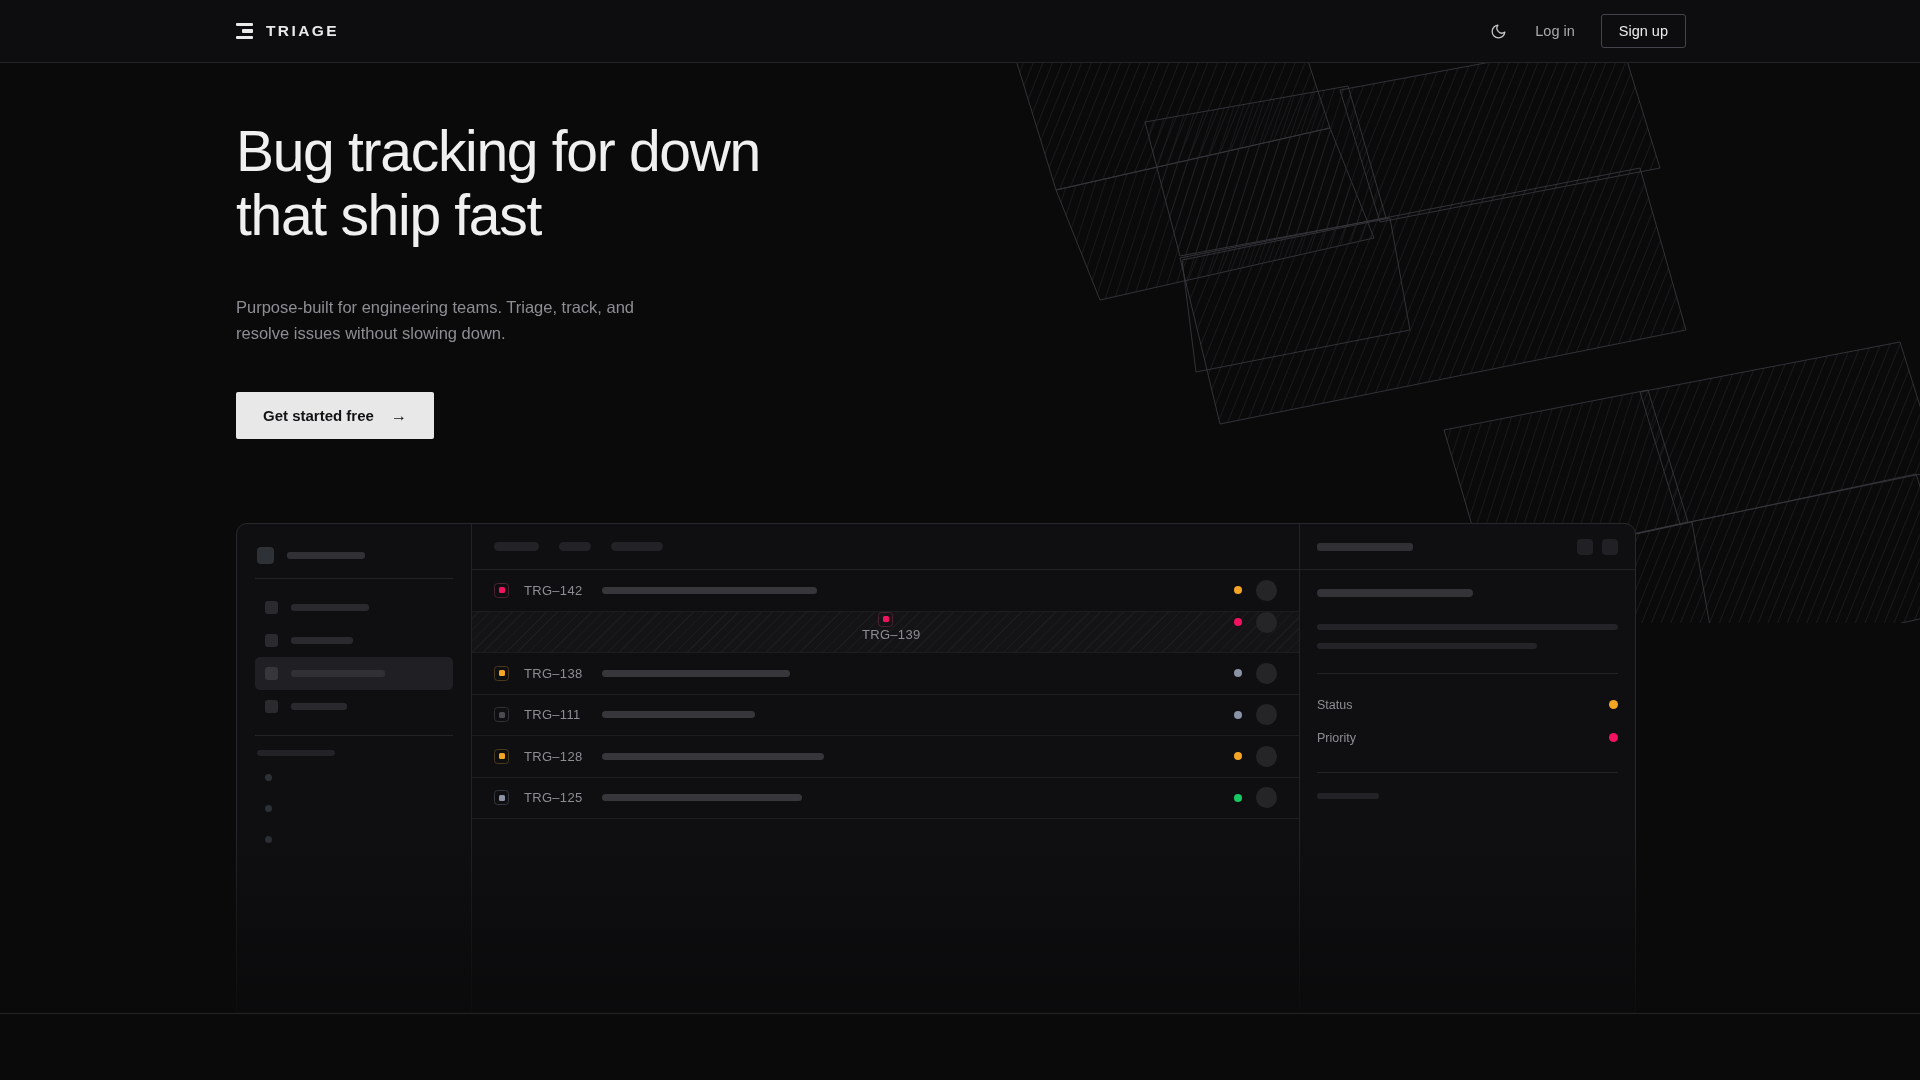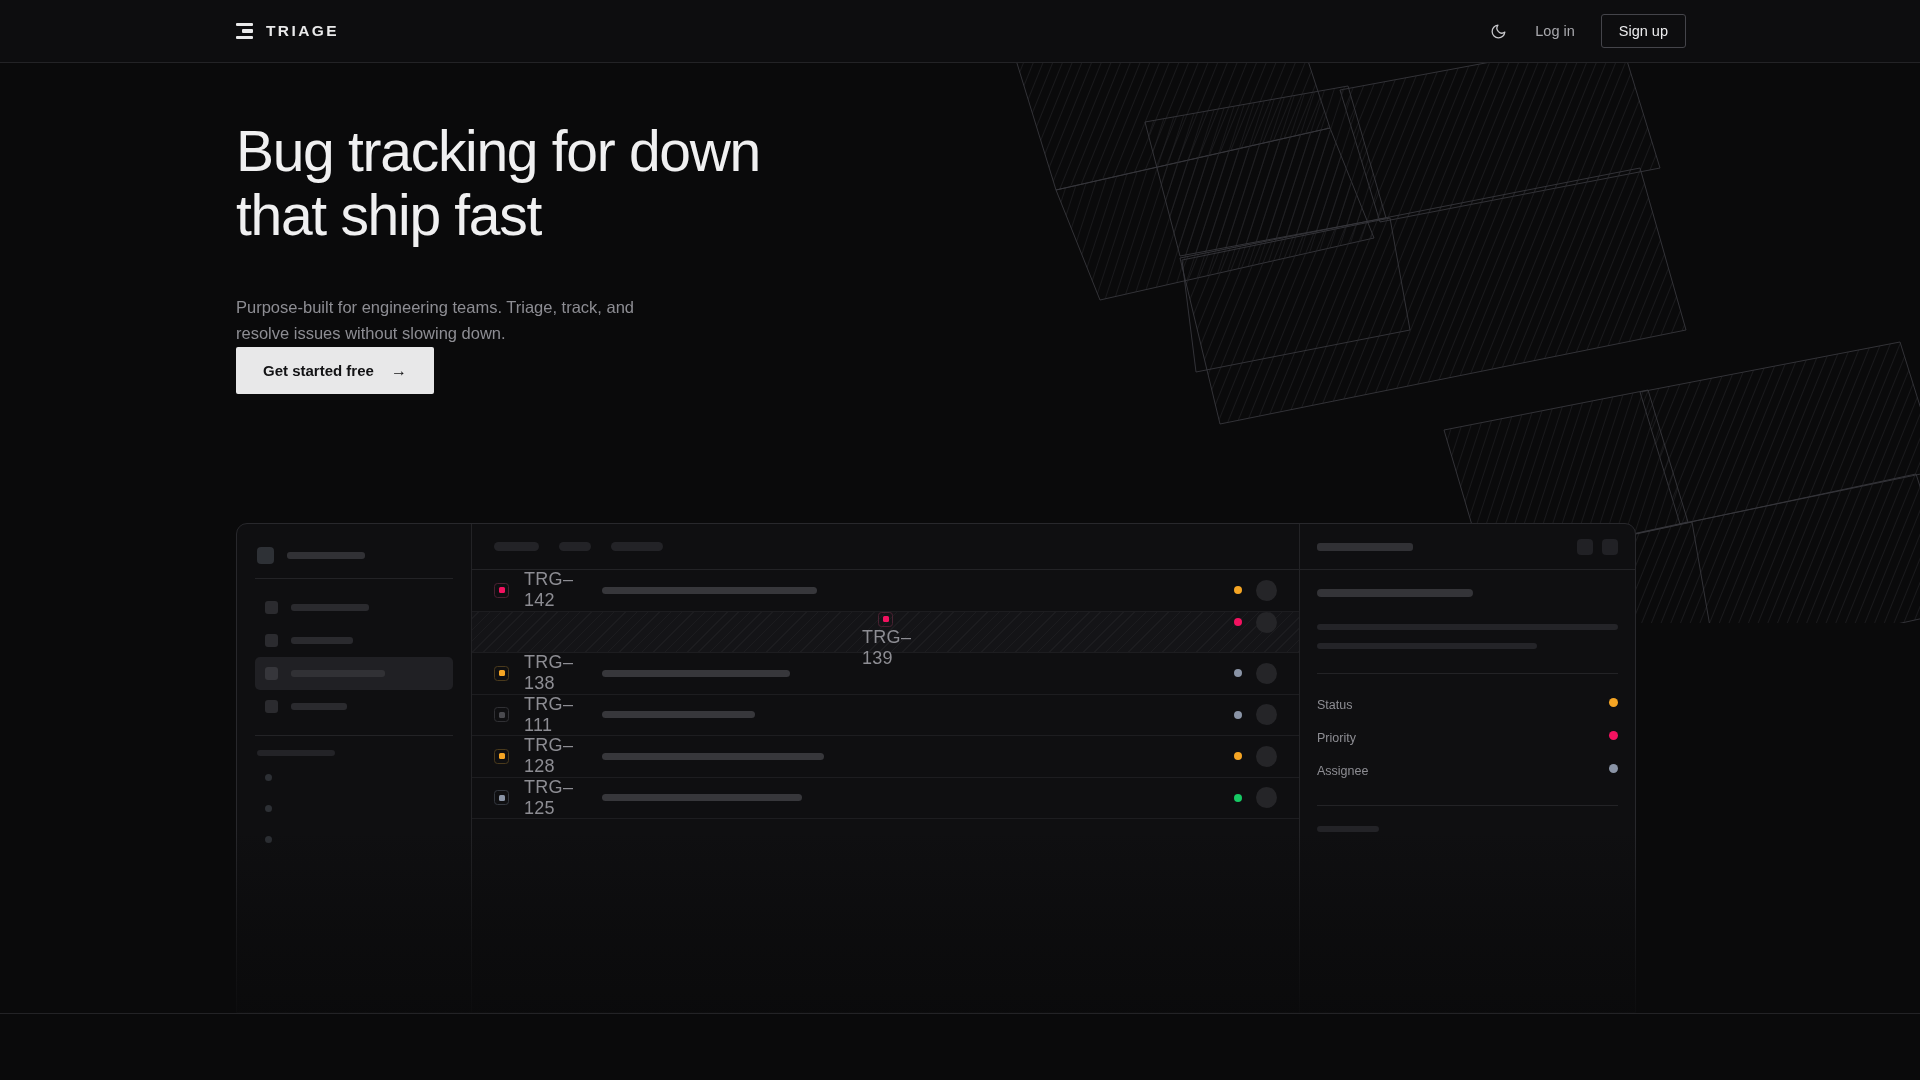--- a/index.html
+++ b/index.html
@@ -61,21 +61,21 @@
   .hero { position: absolute; left: 236px; top: 120px; z-index: 5; }
   .hero h1 {
     color: #f0f0f1; font-size: 57px; line-height: 1.12;
     font-weight: 400; letter-spacing: -1.3px; white-space: pre-line;
   }
   .hero-sub {
     margin-top: 46px; color: #8d8d93; font-size: 16.5px; line-height: 1.62;
     white-space: pre-line; max-width: 480px;
   }
   .cta {
-    display: inline-flex; align-items: center; gap: 17px;
+    margin-top: 45px; display: inline-flex; align-items: center; gap: 17px;
     background: #e8e8e9; color: #121214;
     font-size: 15px; font-weight: 600; font-family: inherit;
     border: none; padding: 15px 27px; border-radius: 2px; cursor: pointer;
   }
   .cta .arr { font-size: 16px; line-height: 1; }
 
   
   .app-preview {
     position: absolute; left: 236px; top: 523px;
     width: 1400px; height: 490px;
@@ -132,21 +132,21 @@
       rgba(0,0,0,0) 1px, rgba(0,0,0,0) 8px);
     background-color: #141417;
     flex-direction: column;
   }
   .prio-box {
     width: 15px; height: 15px; border-radius: 3.5px; flex: 0 0 15px;
     border: 1px solid #35353a; display: flex; align-items: center; justify-content: center;
   }
   .prio-box span { width: 6px; height: 6px; border-radius: 1.5px; display: block; }
   .issue-key {
-    margin-left: 15px; color: #8d8d93; font-size: 18px;
+    margin-left: 15px; color: #8d8d93; font-size: 13px;
     letter-spacing: 0.3px; width: 62px; flex: 0 0 62px;
   }
   .issue-title { height: 7px; border-radius: 4px; background: #37373b; margin-left: 16px; }
   .row-right {
     position: absolute; right: 22px; display: flex; align-items: center; gap: 14px;
   }
   .status-dot { width: 8px; height: 8px; border-radius: 50%; }
   .row-avatar { width: 21px; height: 21px; border-radius: 50%; background: #252528; }
 
   
@@ -159,21 +159,21 @@
     display: flex; align-items: center; justify-content: space-between; padding: 0 17px;
   }
   .detail-head-actions { display: flex; gap: 9px; }
   .icon-sq { width: 16px; height: 16px; border-radius: 4px; background: #212125; cursor: pointer; }
   .detail-body { padding: 19px 17px 0 17px; }
   .d-title { height: 8px; width: 156px; background: #343438; border-radius: 4px; }
   .d-desc1 { height: 6px; width: 100%; background: #242428; border-radius: 3px; margin-top: 27px; }
   .d-desc2 { height: 6px; width: 73%; background: #242428; border-radius: 3px; margin-top: 13px; }
   .d-div { height: 1px; background: #232326; margin: 24px 0 14px 0; }
   .meta-row {
-    display: flex; align-items: flex-start; justify-content: space-between;
+    display: flex; align-items: center; justify-content: space-between;
     padding: 9.5px 0;
   }
   .meta-label { color: #8d8d93; font-size: 12.5px; }
   .meta-dot { width: 9px; height: 9px; border-radius: 50%; }
   .d-div2 { height: 1px; background: #232326; margin: 18px 0 0 0; }
   .cmt-label { height: 6px; width: 62px; background: #232327; border-radius: 3px; margin-top: 20px; }
   .cmt-row { padding: 13px 0; }
   .cmt-avatar { width: 21px; height: 21px; border-radius: 50%; background: #1e1e21; }
 </style>
 </head>
@@ -374,24 +374,20 @@
         <div class="d-div"></div>
         <div id="meta-rows">
             <div class="meta-row">
               <span class="meta-label">Status</span>
               <span class="meta-dot" style="background:#f5a524"></span>
             </div>
             <div class="meta-row">
               <span class="meta-label">Priority</span>
               <span class="meta-dot" style="background:#f31260"></span>
             </div>
-            <div class="meta-row">
-              <span class="meta-label">Assignee</span>
-              <span class="meta-dot" style="background:#8a94a6"></span>
-            </div>
           </div>
         <div class="d-div2"></div>
         <div class="cmt-label"></div>
         <div id="cmt-rows">
             <div class="cmt-row"><span class="cmt-avatar"></span></div>
             <div class="cmt-row"><span class="cmt-avatar"></span></div>
           </div>
       </div>
     </div>
   </div>

